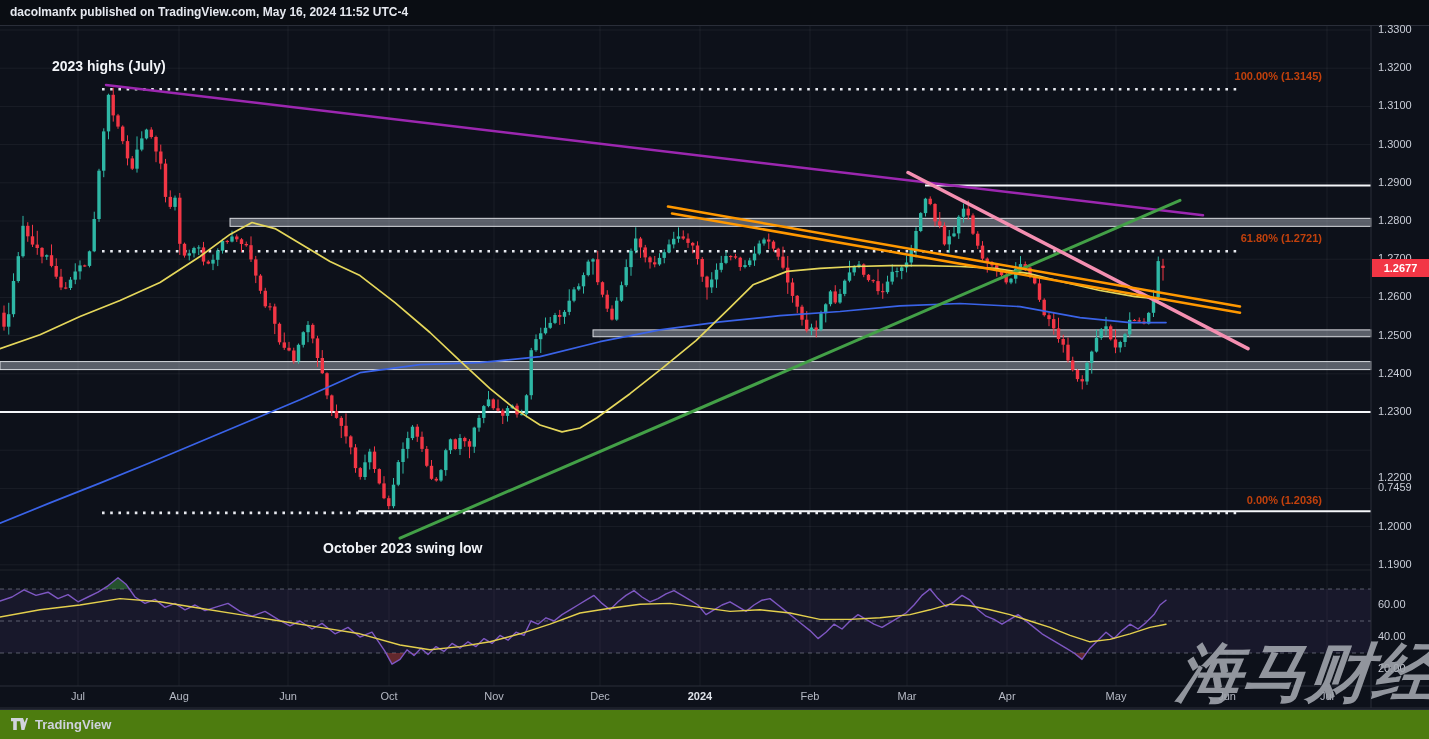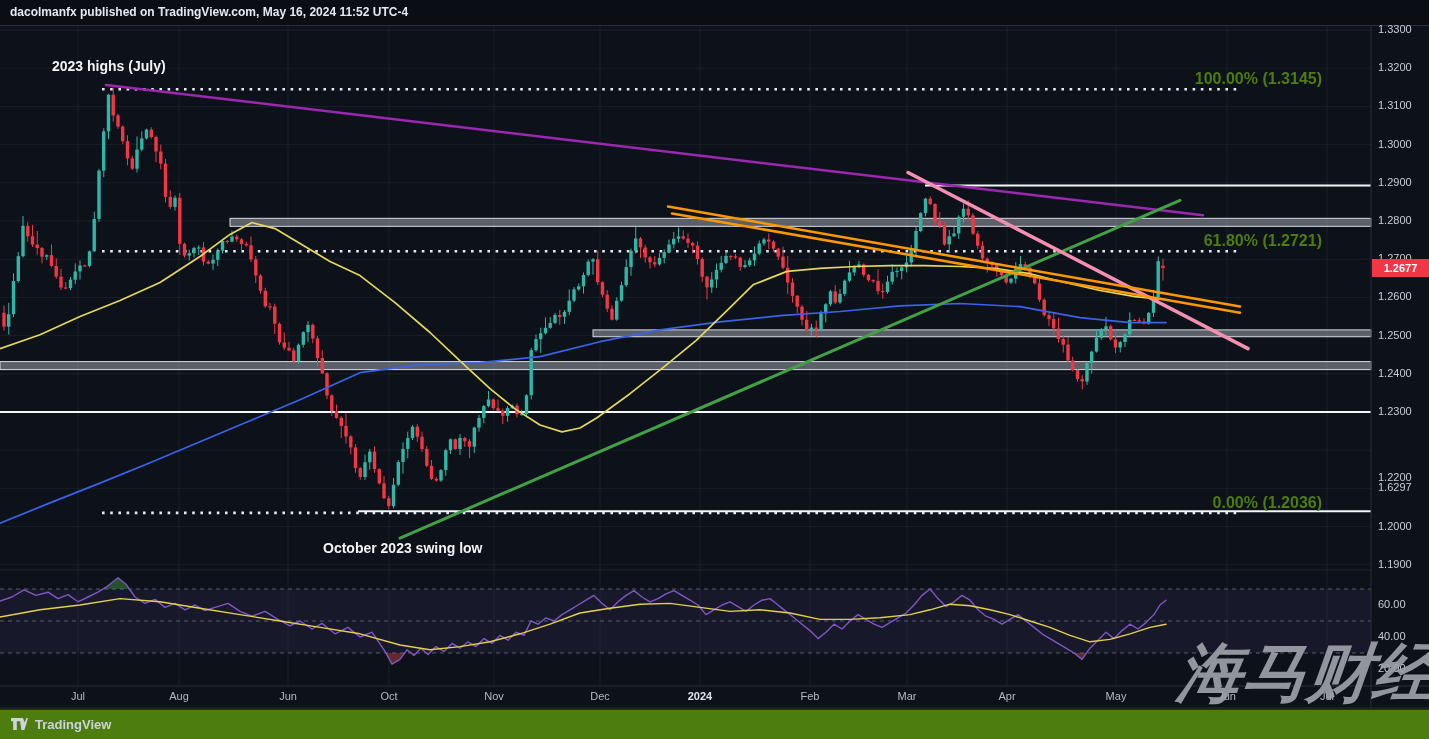--- a/index.html
+++ b/index.html
@@ -14,21 +14,21 @@
   .footer .brand{color:#ced2dc;font-size:13px;font-weight:700;margin-left:6px;}
   .footer .logo{margin-left:10px;display:flex;align-items:center;}
   svg.canvas{position:absolute;top:0;left:0;}
   #overlay{position:absolute;top:0;left:0;width:1429px;height:739px;pointer-events:none;}
   .legend{position:absolute;top:31px;left:17px;font-size:12.5px;color:#d5d9e2;white-space:nowrap;}
   .legend .sym{margin-right:10px;}
   .legend .k{color:#d5d9e2;margin-left:8px;}
   .legend .v{color:#f23645;}
   .legend .chg{color:#f23645;margin-left:8px;}
   .annotation{position:absolute;color:#f2f4f8;font-size:14px;font-weight:700;white-space:nowrap;}
-  .fib-label{position:absolute;right:107px;color:#4d7c0f;font-size:16px;font-weight:700;white-space:nowrap;}
+  .fib-label{position:absolute;right:107px;color:#c2410c;font-size:11px;font-weight:700;white-space:nowrap;}
   .tick{position:absolute;color:#c9cdd7;font-size:11px;white-space:nowrap;}
   .mtick{position:absolute;top:690px;width:44px;text-align:center;color:#b5b9c4;font-size:11px;}
   .mtick.year{color:#dfe3ea;font-weight:700;}
   .price-tag{position:absolute;left:1372px;width:57px;height:18px;background:#f23645;color:#fff;
           font-size:11px;font-weight:700;text-align:center;line-height:18px;}
   .wm-cjk{position:absolute;top:630px;left:1178px;font-size:64px;font-weight:800;font-style:italic;
           letter-spacing:1px;color:rgba(160,164,172,0.9);transform:skewX(-6deg);white-space:nowrap;}
   .wm-site{position:absolute;top:705px;left:1190px;font-size:27px;font-weight:800;font-style:italic;
           letter-spacing:7px;color:#2d55cc;white-space:nowrap;}
 </style>
@@ -1116,21 +1116,21 @@
         <div class="tick" style="left: 1378px; top: 99.4px;">1.3100</div>
         <div class="tick" style="left: 1378px; top: 137.6px;">1.3000</div>
         <div class="tick" style="left: 1378px; top: 175.8px;">1.2900</div>
         <div class="tick" style="left: 1378px; top: 214px;">1.2800</div>
         <div class="tick" style="left: 1378px; top: 252.2px;">1.2700</div>
         <div class="tick" style="left: 1378px; top: 290.4px;">1.2600</div>
         <div class="tick" style="left: 1378px; top: 328.6px;">1.2500</div>
         <div class="tick" style="left: 1378px; top: 366.8px;">1.2400</div>
         <div class="tick" style="left: 1378px; top: 405px;">1.2300</div>
         <div class="tick" style="left: 1378px; top: 443.2px; margin-top: 28px;">1.2200</div>
-        <div class="tick" style="left: 1378px; top: 481.4px;">1.6297</div>
+        <div class="tick" style="left: 1378px; top: 481.4px;">0.7459</div>
         <div class="tick" style="left: 1378px; top: 519.6px;">1.2000</div>
         <div class="tick" style="left: 1378px; top: 557.8px;">1.1900</div>
       </div>
     <div id="rsi-ticks">
         <div class="tick" style="left: 1378px; top: 598px;">60.00</div>
         <div class="tick" style="left: 1378px; top: 630px;">40.00</div>
         <div class="tick" style="left: 1378px; top: 662px;">20.00</div>
       </div>
     <div id="month-ticks">
         <div class="mtick" style="left: 56px;">Jul</div>

